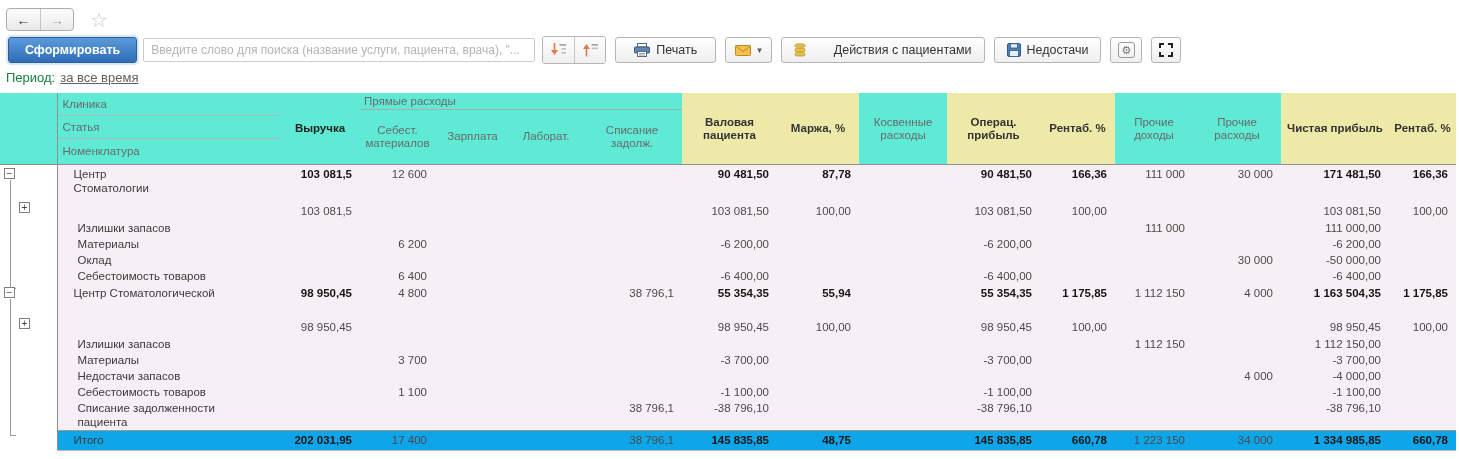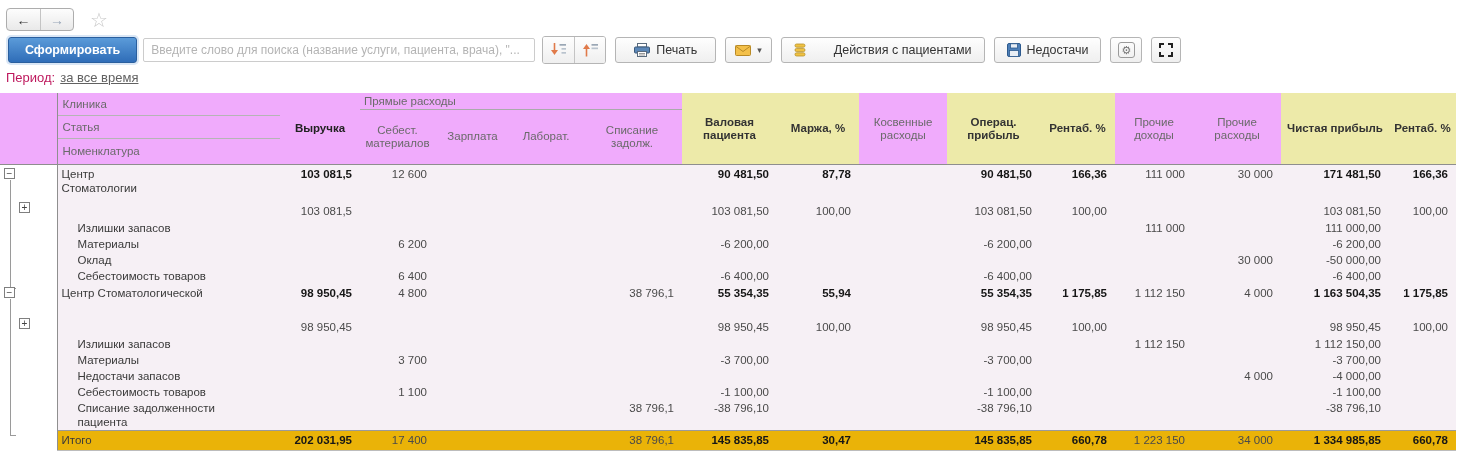--- a/index.html
+++ b/index.html
@@ -40,47 +40,47 @@
                 border:1px solid #9a9a9a; border-radius:3px; font-size:11px; color:#777; line-height:1; }
   .fs { position:relative; width:14px; height:14px; display:inline-block; }
   .fs i { position:absolute; width:5px; height:5px; border:2px solid #222; }
   .fs .tl { top:0; left:0; border-right:none; border-bottom:none; }
   .fs .tr { top:0; right:0; border-left:none; border-bottom:none; }
   .fs .bl { bottom:0; left:0; border-right:none; border-top:none; }
   .fs .br { bottom:0; right:0; border-left:none; border-top:none; }
 
   
   .period-row { padding:4px 8px 6px 6px; font-size:13px; height:26px; }
-  .period-label { color:#be185d; }
+  .period-label { color:#15803d; }
   .period-link { color:#616161; text-decoration:underline; cursor:pointer; margin-left:5px; }
 
   
   .report { margin-top:1px; }
   table { border-collapse:collapse; table-layout:fixed; width:1456px; font-size:11.5px; }
-  thead th { font-weight:normal; color:#6a6a6a; background:#f0abfc; padding:0 4px;
+  thead th { font-weight:normal; color:#6a6a6a; background:#5eead4; padding:0 4px;
              vertical-align:middle; text-align:center; border-bottom:1px solid #8e8e8e; line-height:13px; }
   thead tr.h1 th.group-label { text-align:left; vertical-align:bottom; padding:0 0 1px 4px;
              border-bottom:1px solid #aaa; height:16px; }
   th.vy { font-weight:bold; color:#222; }
   th.yellow { background:#edeaa9; font-weight:bold; color:#333; }
   th.th-name { border-left:1px solid #8f8f8f; padding:0; vertical-align:top; text-align:left; }
   .corner-h { height:23px; line-height:23px; padding-left:5px; border-bottom:1px solid #b5b5b5; color:#6a6a6a; }
   .corner-h:last-child { border-bottom:none; height:25px; line-height:25px; }
 
   tbody td { background:#f6f0f5; vertical-align:top; text-align:right; white-space:nowrap;
              padding:2px 8px 1px 4px; color:#4a4a4a; line-height:14px; position:relative; }
   tbody td.gutter { background:#fff; padding:0; }
   tbody td.name { text-align:left; border-left:1px solid #8f8f8f; white-space:pre-line;
-                  padding-left:4px; color:#3a3a3a; }
+                  padding-left:16px; color:#3a3a3a; }
   tr.r-detail td.name { padding-left:20px; }
   td.b { font-weight:bold; color:#161616; }
   tr.r-group td { height:28px; }
   tr.r-sub td { height:24px; padding-top:8px; }
   tr.r-detail td { height:16px; padding-top:1px; }
-  tr.r-total td { height:20px; background:#eab308; border-top:1px solid #9a9a9a; border-bottom:1px solid #bcbcbc; }
+  tr.r-total td { height:20px; background:#0ea5e9; border-top:1px solid #9a9a9a; border-bottom:1px solid #bcbcbc; }
   tr.r-total td.gutter { background:#fff; border-top:none; border-bottom:none; }
 
   
   .expander { position:absolute; width:11px; height:11px; border:1px solid #7f7f7f; background:#fff;
               font-size:10px; line-height:9px; text-align:center; color:#444; cursor:pointer; z-index:2; }
   .exp-minus { left:4px; top:3px; }
   .exp-plus { left:19px; top:6px; }
   .tree-v { position:absolute; left:10px; top:0; bottom:0; width:0; border-left:1px solid #9a9a9a; }
   .tree-v.from-box { top:15px; }
   .tree-land { position:absolute; left:10px; top:0; width:6px; height:5px;
@@ -490,21 +490,21 @@
             <td class="gutter">
               <i class="tree-land"></i>
             </td>
             <td class="name">Итого</td>
             <td class="num b">202 031,95</td>
             <td class="num">17 400</td>
             <td class="num"></td>
             <td class="num"></td>
             <td class="num">38 796,1</td>
             <td class="num b">145 835,85</td>
-            <td class="num b">30,47</td>
+            <td class="num b">48,75</td>
             <td class="num"></td>
             <td class="num b">145 835,85</td>
             <td class="num b">660,78</td>
             <td class="num">1 223 150</td>
             <td class="num">34 000</td>
             <td class="num b">1 334 985,85</td>
             <td class="num b">660,78</td>
           </tr>
         </tbody>
       </table>

